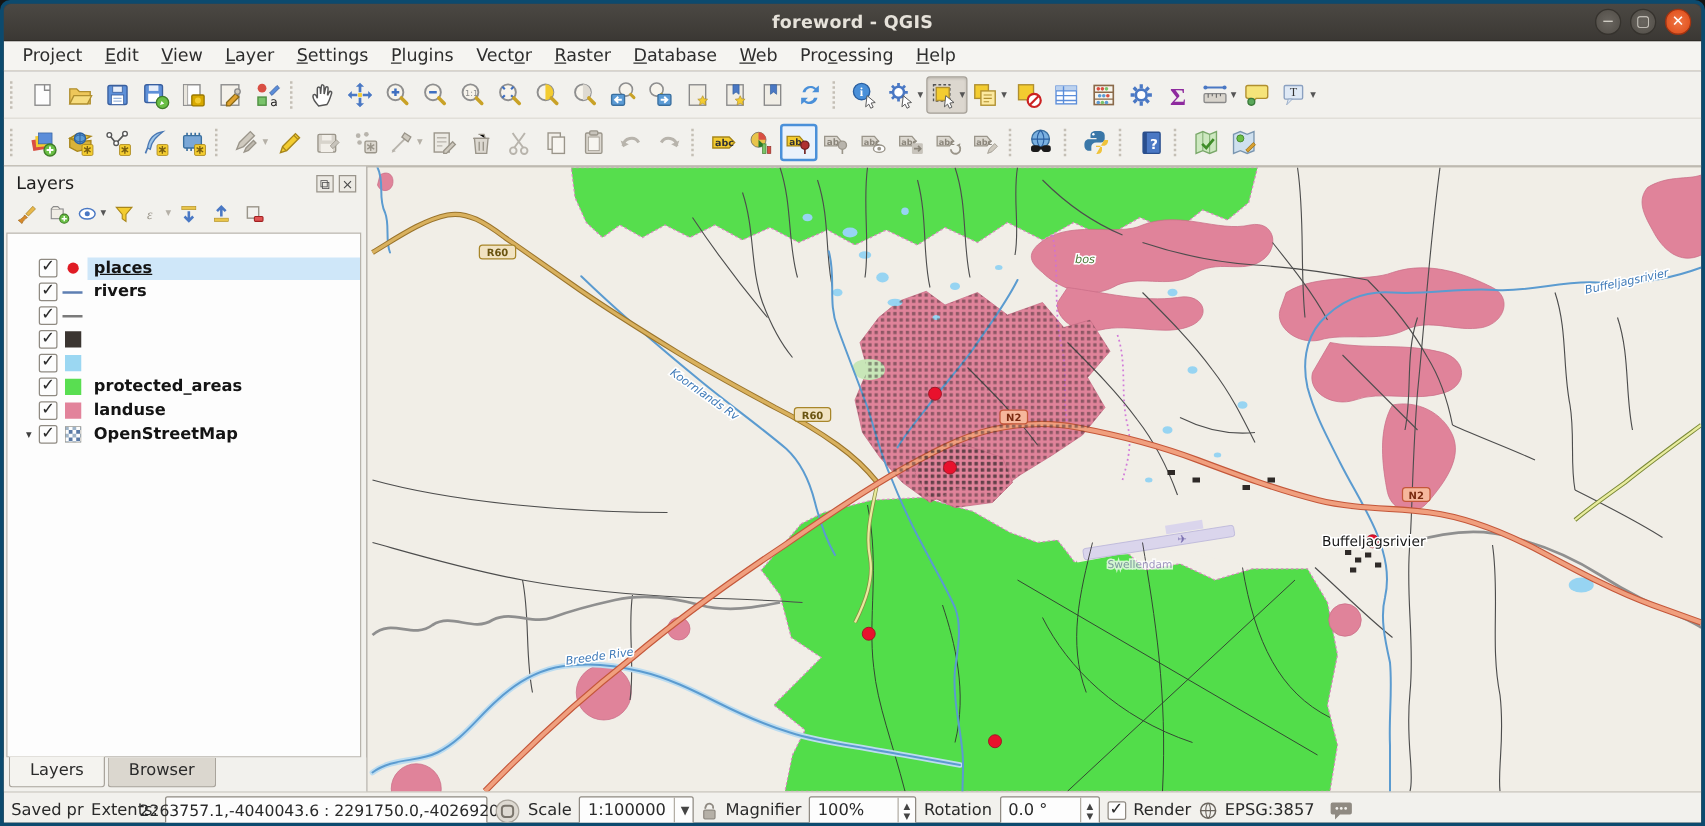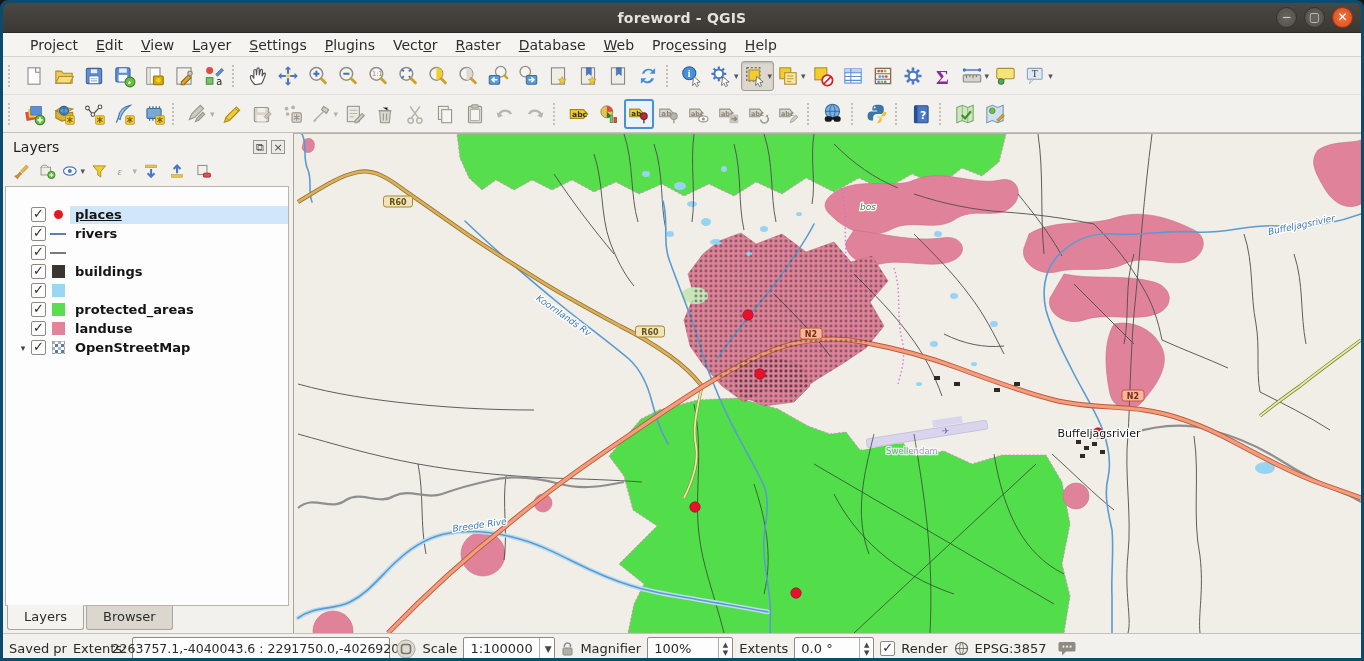--- a/index.html
+++ b/index.html
@@ -11,21 +11,21 @@
   #titlebar{height:30px;background:linear-gradient(#4b4843,#3b3834);border-radius:7px 7px 0 0;
             display:flex;align-items:center;position:relative;border-bottom:1px solid #2e2b27;}
   #titlebar .title{position:absolute;left:0;right:0;text-align:center;color:#e6e2da;
             font-weight:bold;font-size:14px;letter-spacing:.2px;}
   #winbtns{position:absolute;right:8px;top:4px;display:flex;gap:7px;}
   .wbtn{width:21px;height:21px;border-radius:50%;background:radial-gradient(#6a6660,#504c46);
         border:1px solid #35322d;color:#d8d4cc;font-size:12px;line-height:19px;text-align:center;}
   .wbtn.close{background:radial-gradient(#f07746,#dd4814);color:#fff;border-color:#a33310;}
   
   #menubar{height:24px;background:#f5f4f1;border-bottom:1px solid #d8d4cc;display:flex;
-           align-items:center;padding-left:18px;font-size:14px;color:#2d2d2d;}
+           align-items:center;padding-left:6px;font-size:14px;color:#2d2d2d;}
   .menu-item{padding:2px 9px;}
   .menu-item u{text-decoration:underline;}
   
   .toolbar{height:38px;background:#f2f1ed;display:flex;align-items:center;padding-left:2px;}
   #toolbar1{border-bottom:1px solid #e2dfd8;}
   #toolbar2{border-bottom:1px solid #c6c2b9;}
   .tb-handle{width:7px;height:22px;margin:0 4px 0 3px;border-left:2px dotted #c4bfb5;}
   .tbtn{height:30px;min-width:30px;display:flex;align-items:center;justify-content:center;
         border:1px solid transparent;border-radius:3px;padding:0 1px;}
   .tbtn svg{width:24px;height:24px;}
@@ -690,21 +690,20 @@
             <span class="lsym">
               <span class="sym-line" style="background: rgb(122, 122, 122);"></span>
             </span>
           </div>
           <div class="layer-row">
             <span class="exp"></span>
             <span class="lcheck"></span>
             <span class="lsym">
               <span class="sym-fill" style="background: rgb(59, 53, 49);"></span>
             </span>
-            <span class="llabel"><span>buildings</span></span>
           </div>
           <div class="layer-row">
             <span class="exp"></span>
             <span class="lcheck"></span>
             <span class="lsym">
               <span class="sym-fill" style="background: rgb(155, 215, 242);"></span>
             </span>
           </div>
           <div class="layer-row">
             <span class="exp"></span>
@@ -945,21 +944,21 @@
         <rect x="2" y="7" width="9" height="7" rx="1" fill="#b5b0a7" stroke="#8f8a82"></rect>
       </svg>
     <span>Magnifier</span>
     <div class="sb-box spin" style="width:86px;">
       <span style="flex:1;">100%</span>
       <span class="arrows">
           <span>▲</span>
           <span>▼</span>
         </span>
     </div>
-    <span>Extents</span>
+    <span>Rotation</span>
     <div class="sb-box spin" style="width:80px;">
       <span style="flex:1;">0.0 °</span>
       <span class="arrows">
           <span>▲</span>
           <span>▼</span>
         </span>
     </div>
     <span class="sb-check"></span>
     <span>Render</span>
     <span class="sb-icon">

